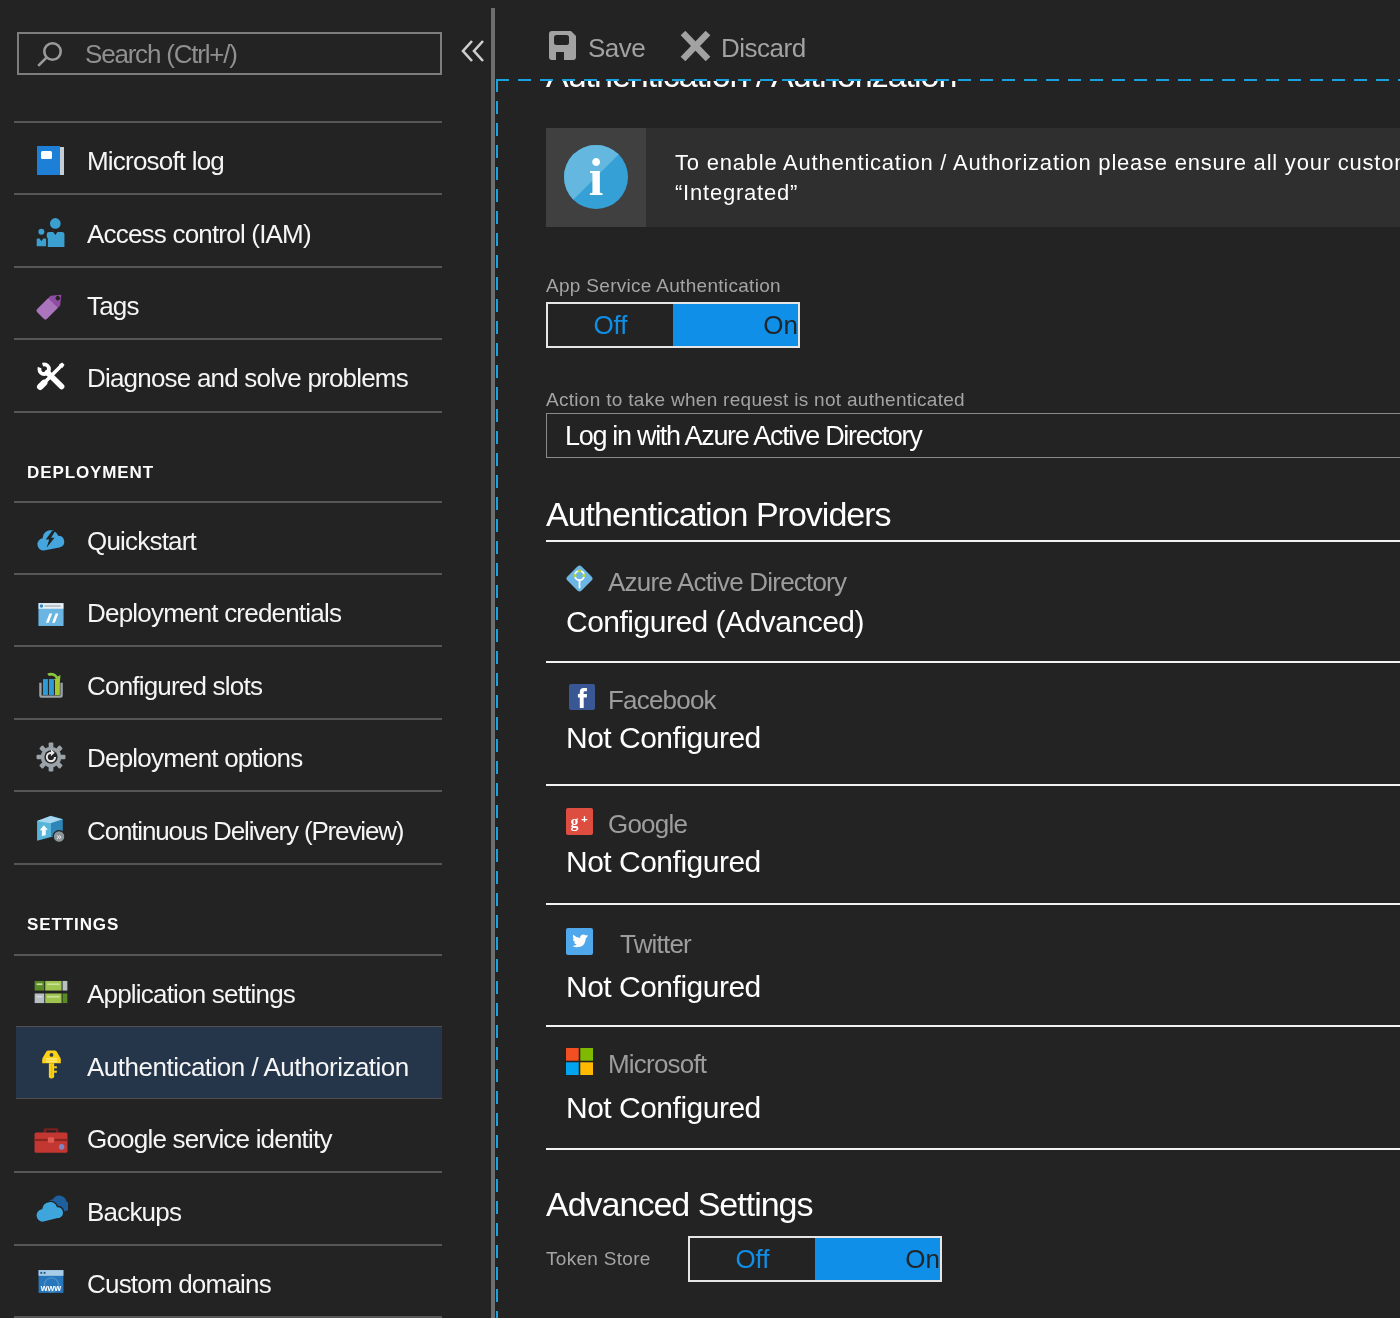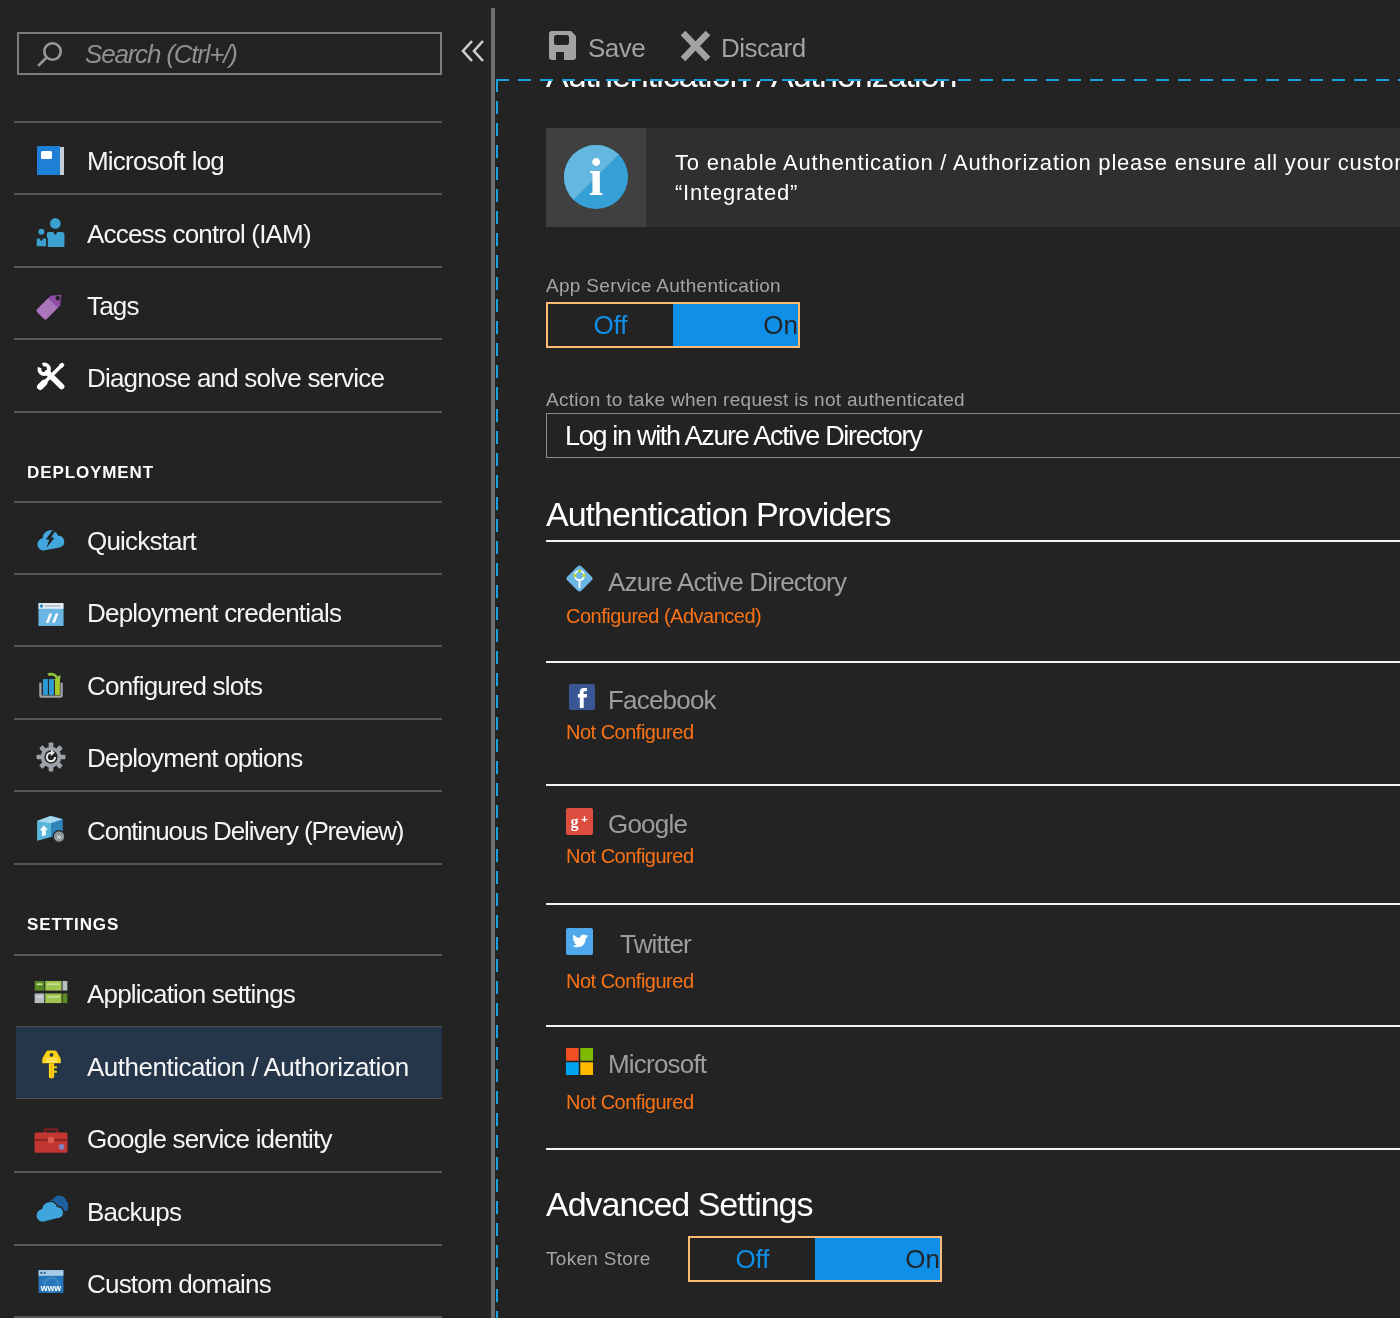--- a/index.html
+++ b/index.html
@@ -2,38 +2,38 @@
 <html><head>
 <meta charset="utf-8">
 <style>
 html,body{margin:0;padding:0;width:1400px;height:1318px;background:#232323;font-family:"Liberation Sans",sans-serif;overflow:hidden;position:relative}
 .a{position:absolute}
 .sep{position:absolute;left:14px;width:428px;height:2px;background:#565656}
 .mi{position:absolute;left:87px;padding-top:3px;color:#f5f5f5;font-size:26px;letter-spacing:-0.8px;white-space:nowrap}
 .hdr{position:absolute;left:27px;padding-top:2px;color:#fff;font-size:17px;font-weight:bold;letter-spacing:0.9px}
 .psep{position:absolute;left:546px;width:1014px;height:2px;background:#f2f2f2}
 .plabel{position:absolute;color:#9d9d9d;font-size:26px;letter-spacing:-0.8px;white-space:nowrap}
-.pstat{position:absolute;left:68px;color:#f97316;font-size:20px;letter-spacing:-0.5px;white-space:nowrap}
+.pstat{position:absolute;left:68px;color:#ffffff;font-size:30px;letter-spacing:-0.5px;white-space:nowrap}
 .glabel{position:absolute;color:#a4a4a4;font-size:19px;letter-spacing:0.3px;white-space:nowrap}
 .h2{position:absolute;left:48px;color:#fff;font-size:34px;letter-spacing:-1px;white-space:nowrap}
-.tgl{position:absolute;width:254px;height:46px;border:2px solid #fdba74;box-sizing:border-box;display:flex}
+.tgl{position:absolute;width:254px;height:46px;border:2px solid #e5e5e5;box-sizing:border-box;display:flex}
 .tgl .off{width:125px;color:#0f8fe8;font-size:26px;text-align:center;line-height:42px}
 .tgl .on{flex:1;background:#0f8fe8;color:#20262a;font-size:26px;text-align:right;line-height:42px}
 </style>
 </head>
 <body>
 
 <div id="sidebar" class="a" style="left:0;top:0;width:490px;height:1318px">
 
   <div class="a" style="left:17px;top:32px;width:425px;height:43px;border:2px solid #7d7d7d;box-sizing:border-box">
     <svg class="a" style="left:17px;top:7px" width="28" height="28" viewBox="0 0 28 28" fill="none" stroke="#9a9a9a" stroke-width="2.6">
         <circle cx="16.5" cy="10.5" r="8.2"></circle>
         <line x1="10.2" y1="16.8" x2="2.2" y2="24.8"></line>
       </svg>
-    <div class="a" style="left:66px;top:5px;color:#909090;font-size:26px;font-style:italic;letter-spacing:-1.2px">Search (Ctrl+/)</div>
+    <div class="a" style="left:66px;top:5px;color:#909090;font-size:26px;letter-spacing:-1.2px">Search (Ctrl+/)</div>
   </div>
 
   <svg class="a" style="left:461px;top:40px" width="24" height="22" viewBox="0 0 24 22" fill="none" stroke="#cfcfcf" stroke-width="2.6">
       <polyline points="11,1 2,11 11,21"></polyline>
       <polyline points="22,1 13,11 22,21"></polyline>
     </svg>
 
   <div class="sep" style="top:121px"></div>
   <div class="sep" style="top:193px"></div>
   <div class="sep" style="top:266px"></div>
@@ -85,21 +85,21 @@
         <circle cx="8.2" cy="8.2" r="4.8" stroke-width="3.8"></circle>
         <line x1="11.4" y1="11.4" x2="25.6" y2="25.6" stroke-width="5.6" stroke-linecap="round"></line>
       </g>
       <path d="M8.2 8.2 L-2 4.5 L4.5 -2 z" fill="#232323"></path>
       <g stroke="#fff" stroke-linecap="round">
         <line x1="7" y1="23" x2="24.5" y2="5.5" stroke-width="3.6"></line>
         <line x1="4.2" y1="25.8" x2="8.2" y2="21.8" stroke-width="6.4"></line>
       </g>
       <path d="M23 3.5 l3.5 3.5 2-3.2 -2.3-2.3 z" fill="#fff"></path>
     </svg>
-  <div class="mi" style="top:360px">Diagnose and solve service</div>
+  <div class="mi" style="top:360px">Diagnose and solve problems</div>
 
   <div class="hdr" style="top:461px">DEPLOYMENT</div>
 
   <svg class="a" style="left:36px;top:528px;width:30px;height:23px" viewBox="0 0 31 26">
       <path d="M7.2 25.5 a7 7 0 0 1 -1.2-13.9 A9 9 0 0 1 23.6 8.9 a6.6 6.6 0 0 1 2.2 12.9 q-1.1 0.45-2.3 0.45 z" fill="#45a5dd"></path>
       <path d="M16.6 3.5 l-7 9.6 h3.9 l-3 9.3 9-11.3 h-3.9 l4.6-7.6 z" fill="#232323"></path>
     </svg>
   <div class="mi" style="top:523px">Quickstart</div>
 
   <svg class="a" style="left:36px;top:600px;width:30px;height:27px" viewBox="0 0 28 26">

